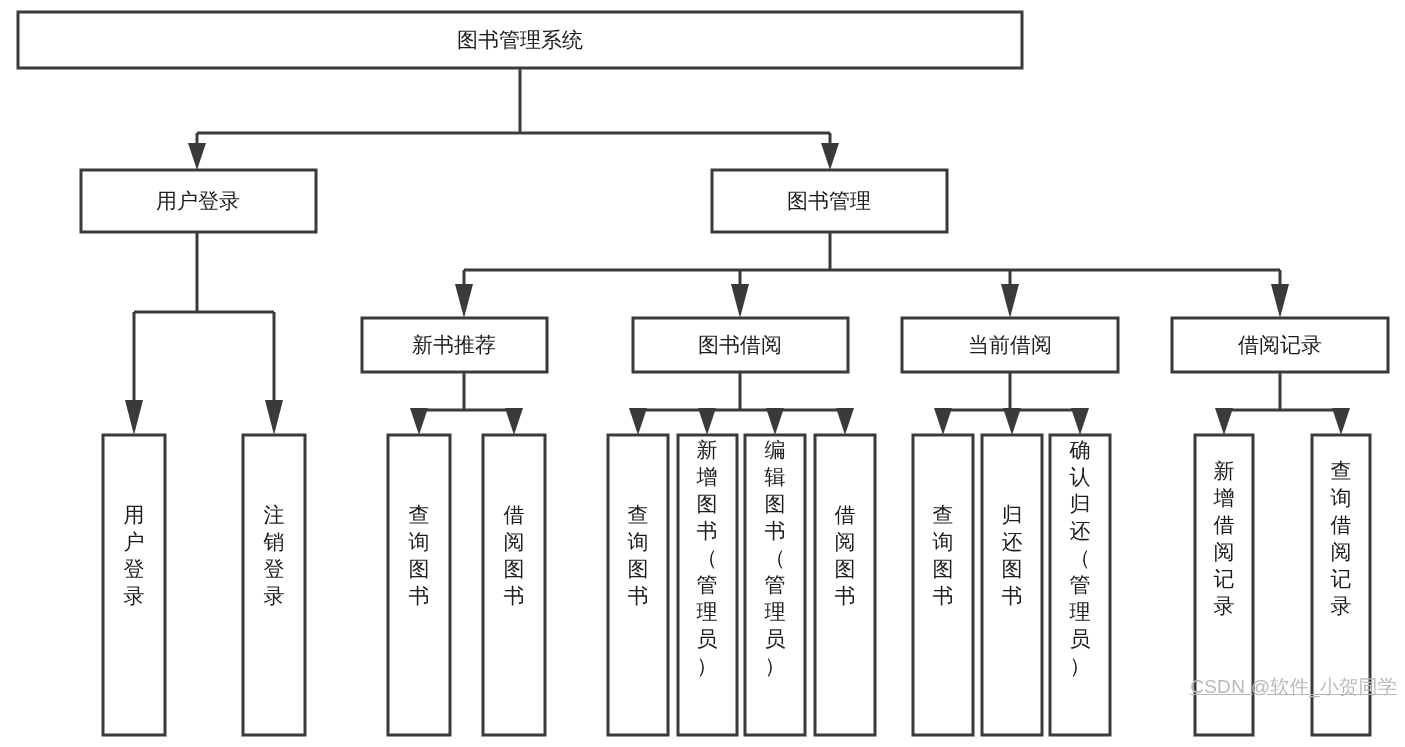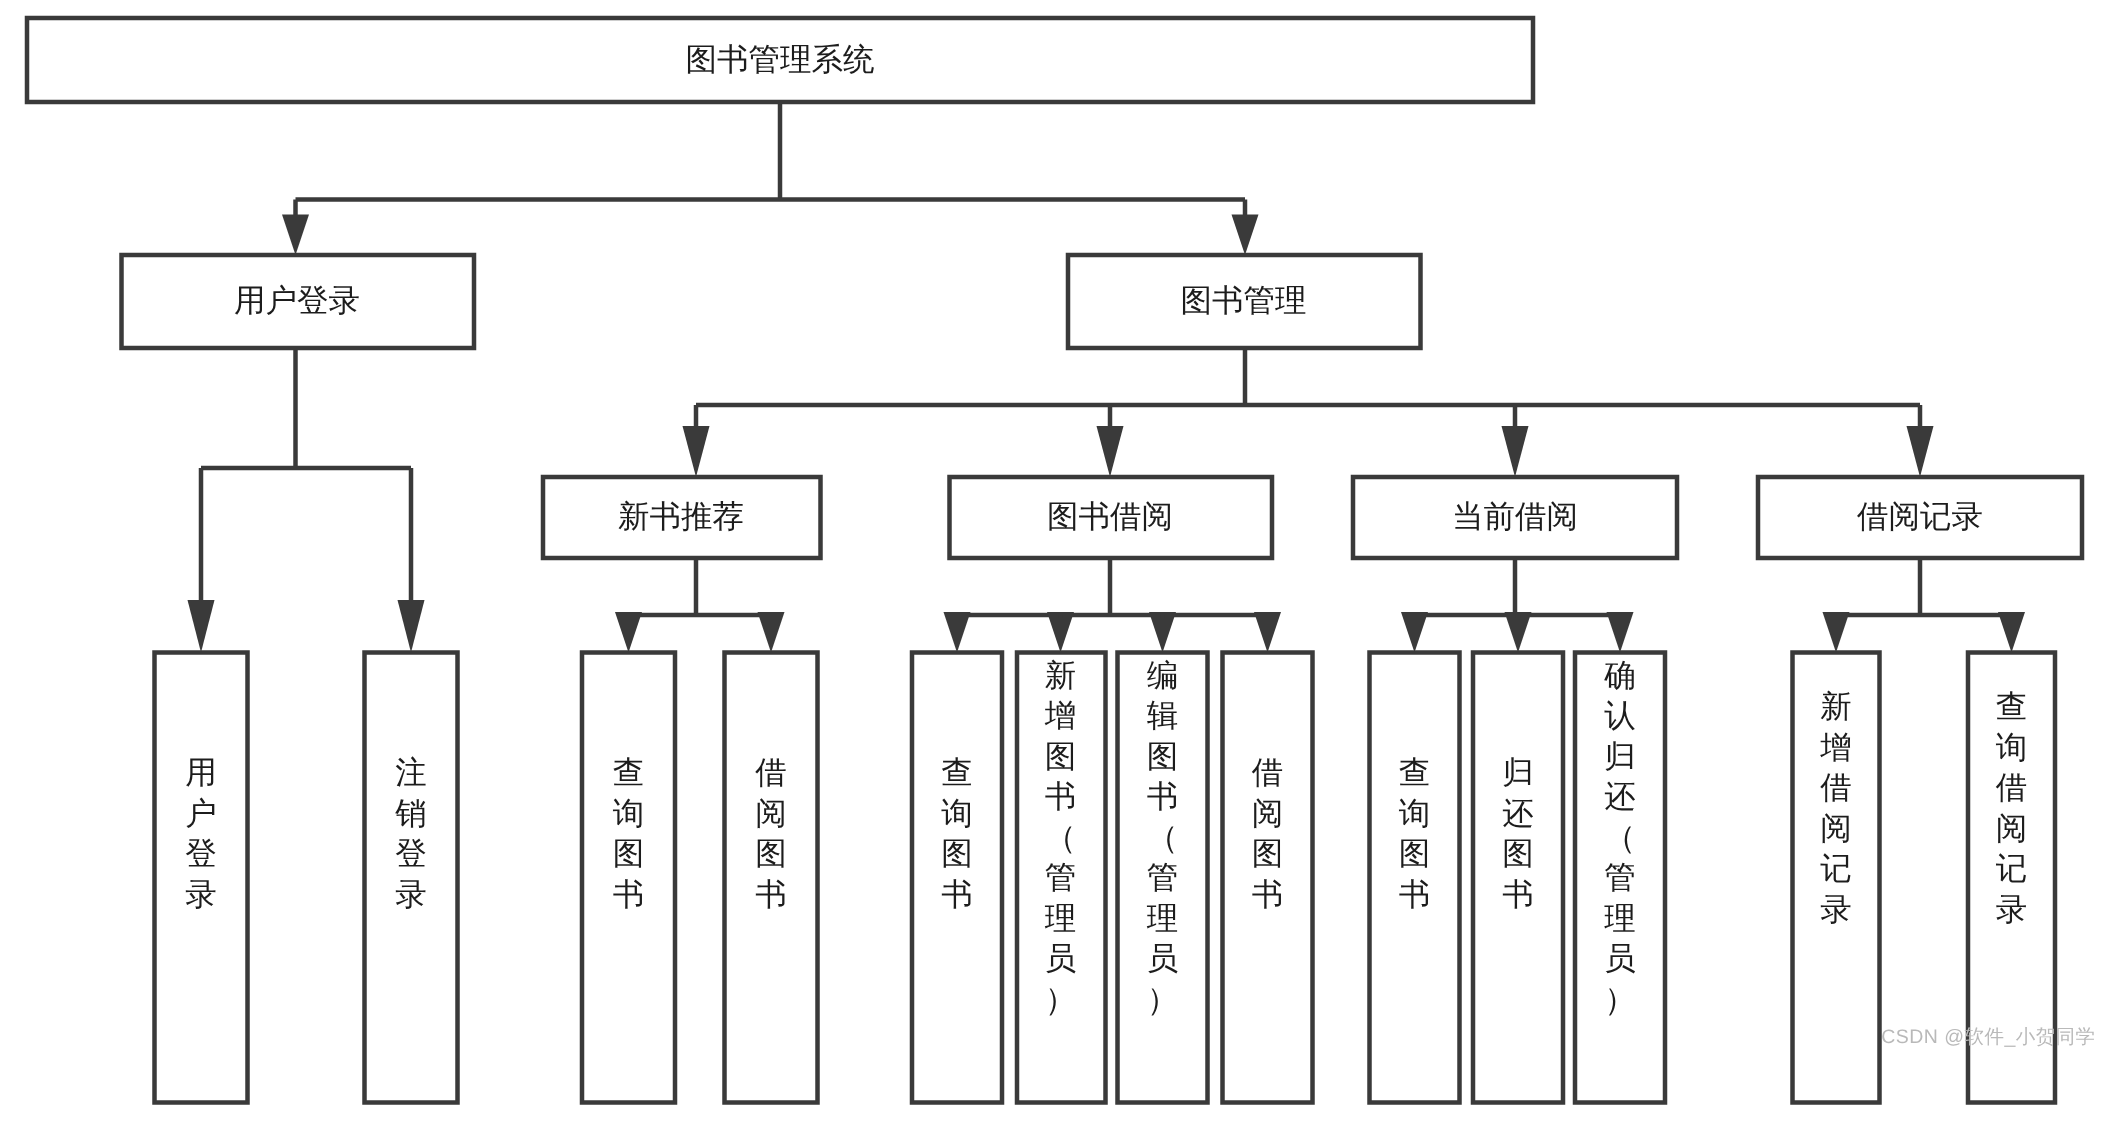--- a/index.html
+++ b/index.html
@@ -53,25 +53,26 @@
     font-family: "Liberation Sans", "DejaVu Sans", sans-serif;
     font-size: 21px;
     fill: #1c1c1c;
     text-anchor: middle;
   }
   .watermark-text {
     position: absolute;
     right: 8px;
     bottom: 6px;
     font-family: "Liberation Sans", "DejaVu Sans", sans-serif;
-    font-size: 13px;
+    font-size: 19px;
     color: #b9b9b9;
     white-space: nowrap;
     letter-spacing: 0.3px;
     user-select: none;
+    text-decoration: underline;
   }
 </style>
 </head>
 <body>
 
 <div id="diagram-root">
 
   <svg class="diagram-canvas" viewBox="0 0 1405 747">
 
     <g>

